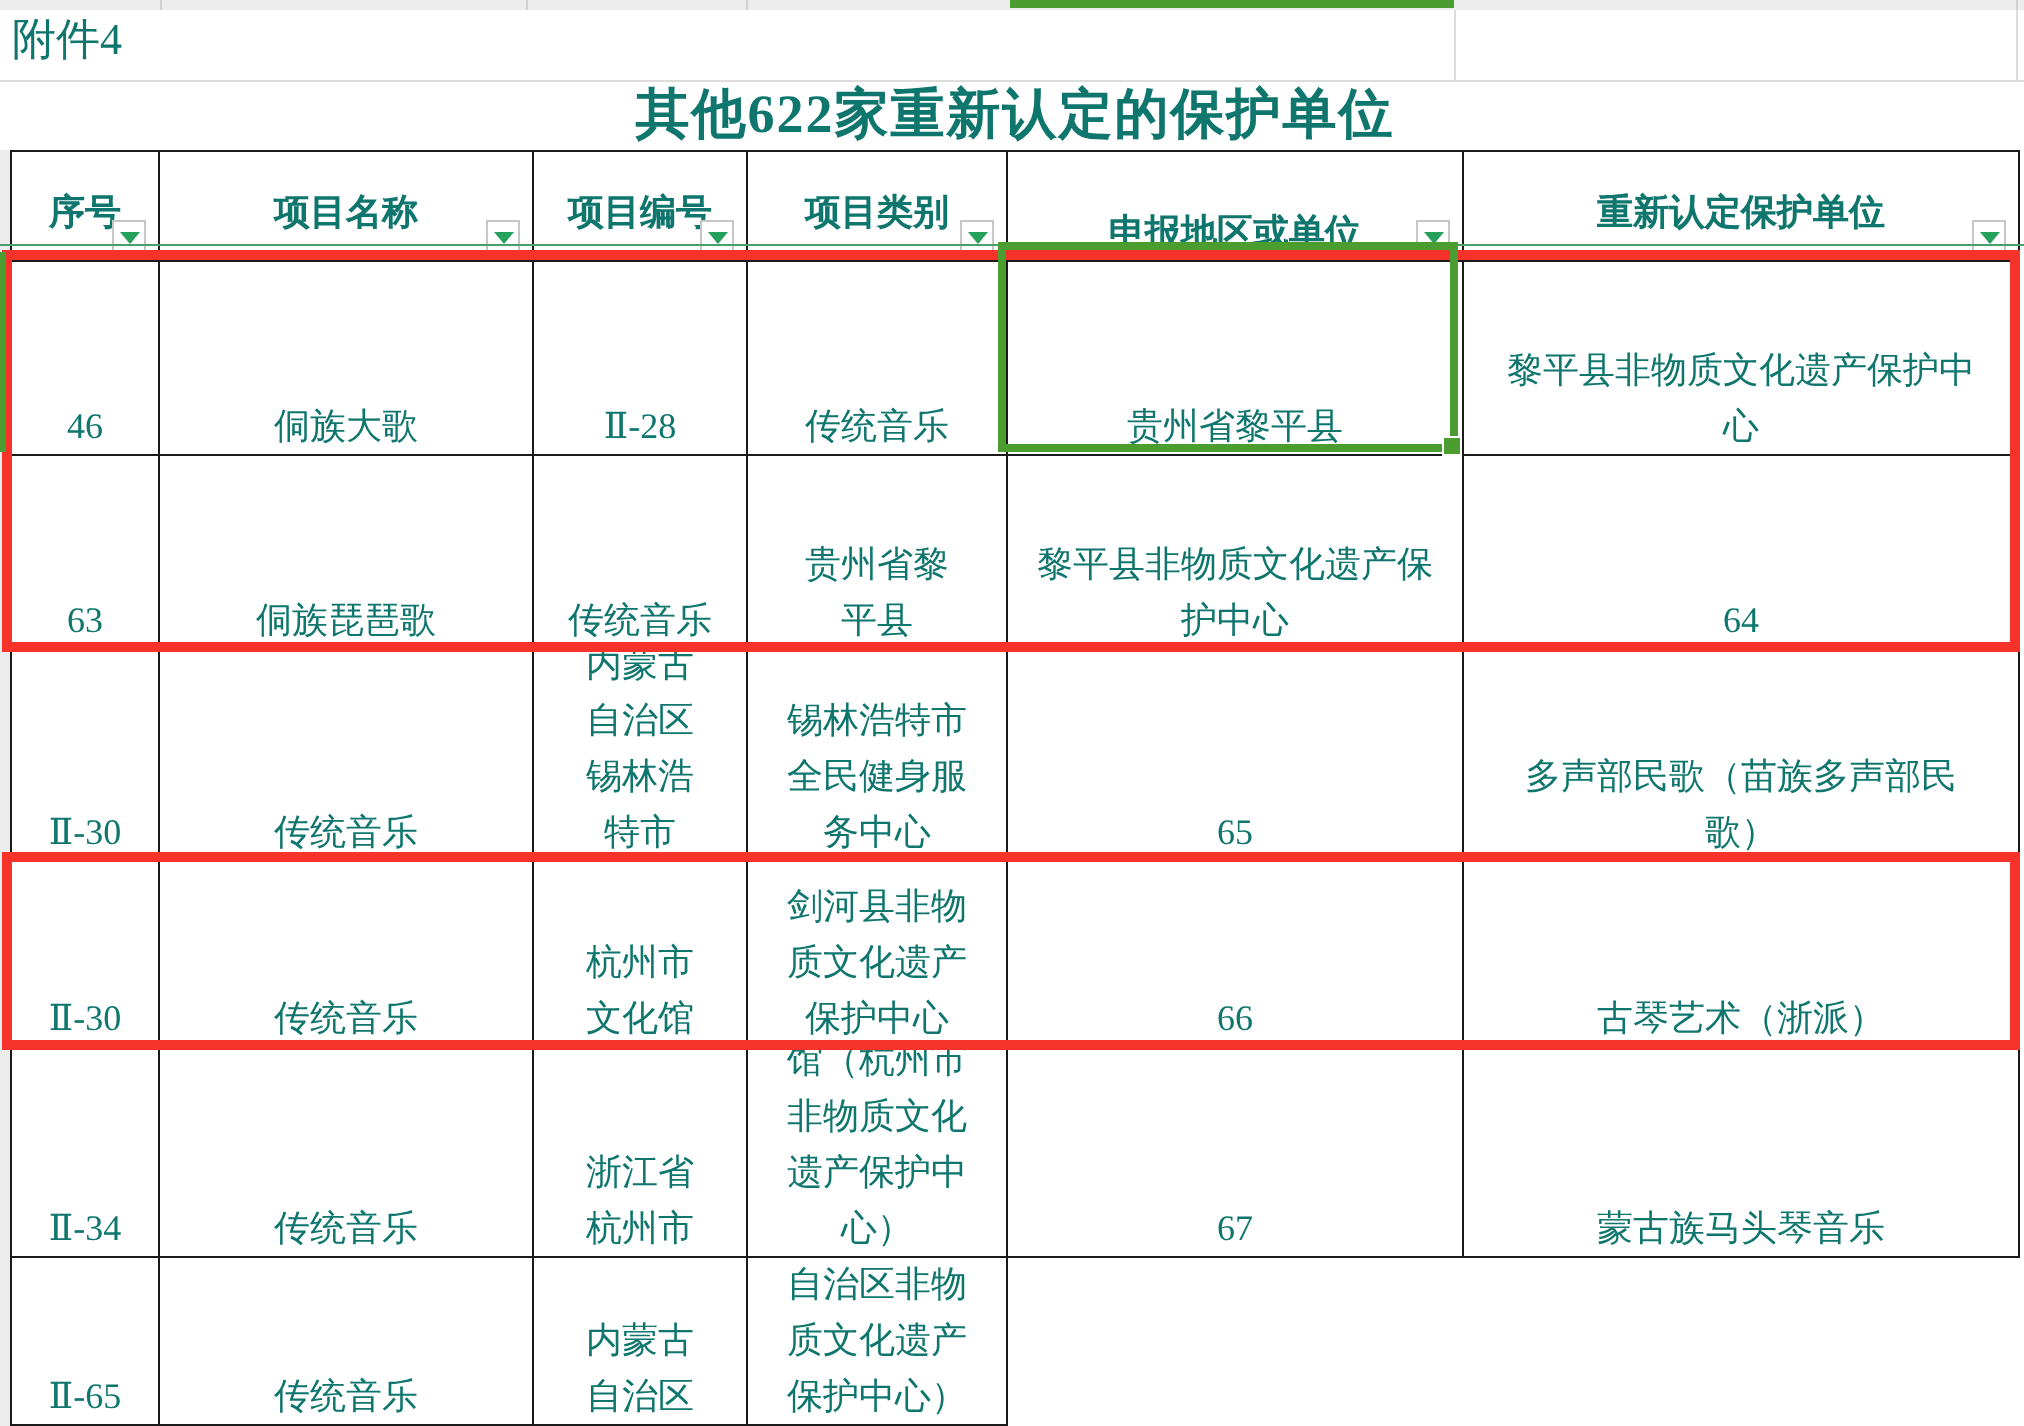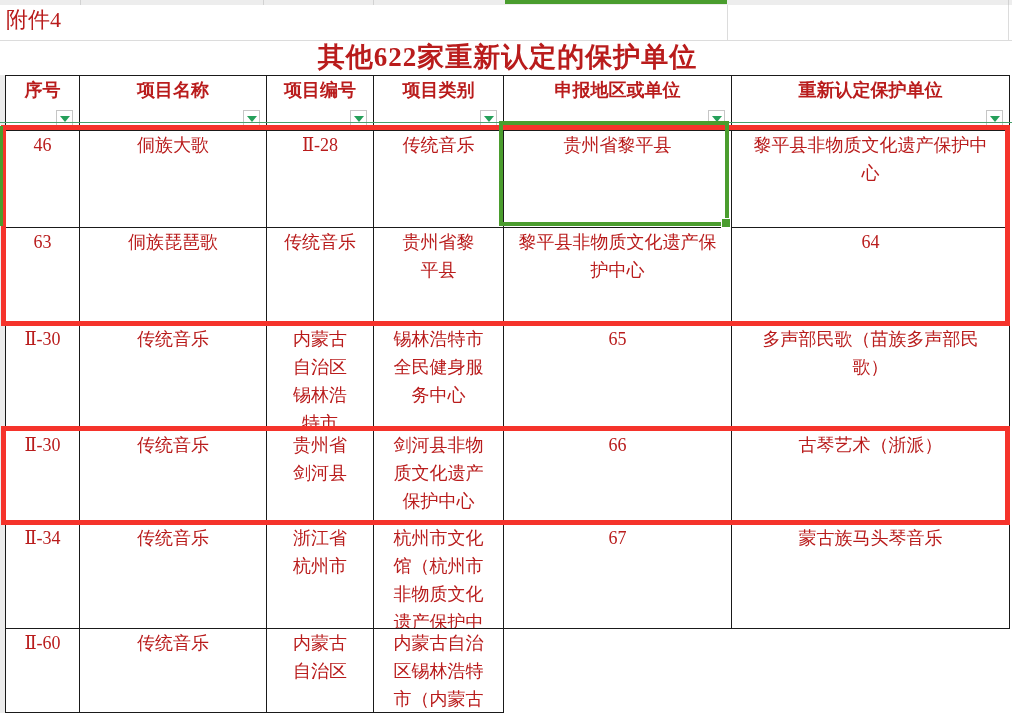--- a/index.html
+++ b/index.html
@@ -1,18 +1,18 @@
 <!DOCTYPE html>
 <html><head>
 <meta charset="utf-8">
 <style>
   html,body{margin:0;padding:0;background:#fff;}
   #screen{
     position:relative;width:1012px;height:713px;overflow:hidden;background:#ffffff;
-    font-family:"Liberation Serif","DejaVu Serif",serif;color:#b91c1c;
+    font-family:"Liberation Serif","DejaVu Serif",serif;color:#0f766e;
   }
   
   .top-strip{position:absolute;left:0;top:0;width:1012px;height:5px;background:#ededed;}
   .top-strip .vtick{position:absolute;top:0;width:1px;height:5px;background:#d2d2d2;}
   .green-top-bar{position:absolute;left:505px;top:0;width:222px;height:4px;background:#4a9d2e;}
   .gridline{position:absolute;background:#dcdcdc;}
   .a1-text{position:absolute;left:6px;top:7px;font-size:22px;line-height:26px;}
   .sheet-title{
     position:absolute;left:5px;top:40px;width:1005px;height:50px;
     text-align:center;font-size:27px;line-height:34px;font-weight:600;letter-spacing:1px;
@@ -20,21 +20,21 @@
   
   .tbl{
     position:absolute;left:5px;top:75px;
     display:grid;
     grid-template-columns:74px 187px 107px 130px 228px 278px;
     grid-template-rows:55px 97px 97px 106px 93px 105px 84px;
     border-top:1px solid #1a1a1a;border-left:1px solid #1a1a1a;
   }
   .cell{
     border-right:1px solid #1a1a1a;border-bottom:1px solid #1a1a1a;
-    display:flex;align-items:flex-start;justify-content:center;
+    display:flex;align-items:flex-end;justify-content:center;
     text-align:center;font-size:18px;line-height:28px;
     padding:0 14px;box-sizing:border-box;overflow:hidden;
   }
   .hdr{font-weight:700;position:relative;padding-bottom:10px;}
   .col4{padding:0 20px;}
   .filter-btn{
     position:absolute;right:6px;bottom:3px;width:17px;height:17px;
     background:#ffffff;border:1px solid #c6c6c6;box-sizing:border-box;
     display:flex;align-items:center;justify-content:center;cursor:pointer;
   }
@@ -135,33 +135,33 @@
     <div class="cell col0">64</div>
     <div class="cell col2">Ⅱ-30</div>
     <div class="cell col3">传统音乐</div>
     <div class="cell col4">内蒙古自治区锡林浩特市</div>
     <div class="cell col5">锡林浩特市全民健身服务中心</div>
 
     <div class="cell col0">65</div>
     <div class="cell col1">多声部民歌（苗族多声部民歌）</div>
     <div class="cell col2">Ⅱ-30</div>
     <div class="cell col3">传统音乐</div>
-    <div class="cell col4">贵州省剑河县</div>
+    <div class="cell col4">杭州市文化馆</div>
     <div class="cell col5">剑河县非物质文化遗产保护中心</div>
 
     <div class="cell col0">66</div>
     <div class="cell col1">古琴艺术（浙派）</div>
     <div class="cell col2">Ⅱ-34</div>
     <div class="cell col3">传统音乐</div>
     <div class="cell col4">浙江省杭州市</div>
     <div class="cell col5">杭州市文化馆（杭州市非物质文化遗产保护中心）</div>
 
     <div class="cell col0">67</div>
     <div class="cell col1">蒙古族马头琴音乐</div>
-    <div class="cell col2">Ⅱ-60</div>
+    <div class="cell col2">Ⅱ-65</div>
     <div class="cell col3">传统音乐</div>
     <div class="cell col4">内蒙古自治区</div>
     <div class="cell col5">内蒙古自治区锡林浩特市（内蒙古自治区非物质文化遗产保护中心）</div>
   </div>
 
   <div class="freeze-line"></div>
   <div class="red-rect r1"></div>
   <div class="red-rect r2"></div>
   <div class="green-left-strip"></div>
   <div class="green-sel">

